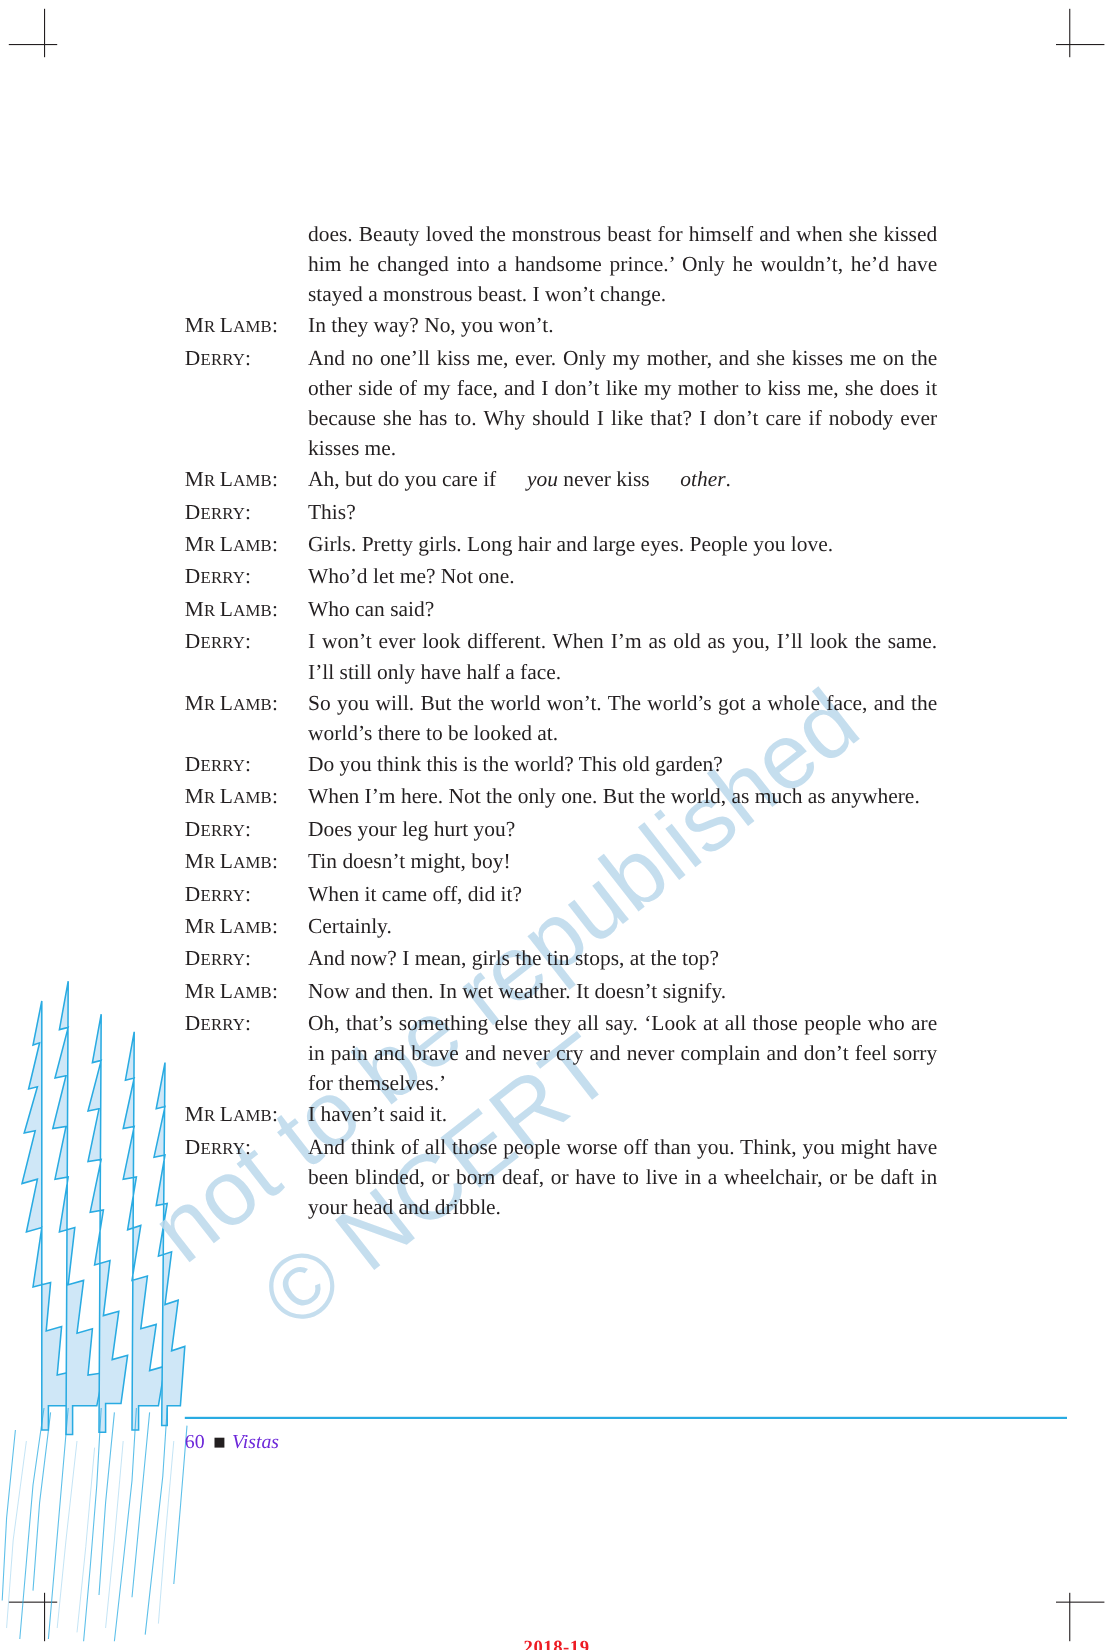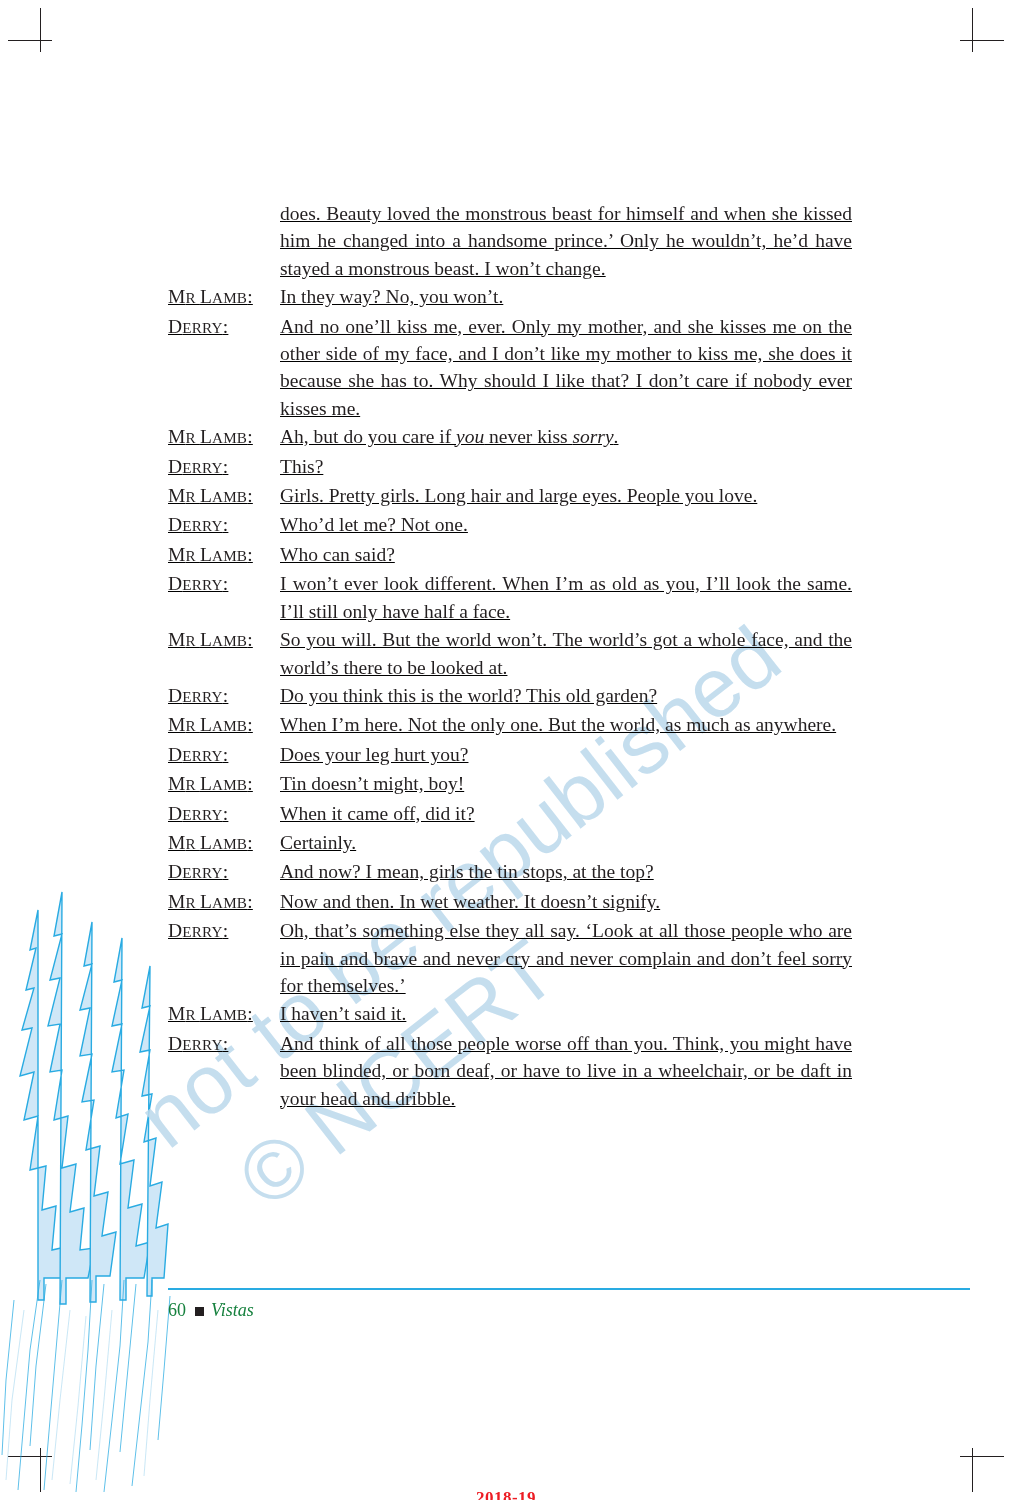--- a/index.html
+++ b/index.html
@@ -62,21 +62,20 @@
   }
   .wm1 { left: 30px;  top: 640px; }
   .wm2 { left: 130px; top: 700px; }
 
   
   .page-body {
     position: absolute;
     left: 168px;
     top: 200px;
     width: 686px;
-    text-decoration: underline;
   }
   .dialogue {
     width: 100%;
     border-collapse: collapse;
   }
   .dialogue td {
     vertical-align: top;
     padding: 0 0 1px 0;
     font-size: 19.5px;
     line-height: 27.4px;
@@ -87,37 +86,37 @@
     white-space: nowrap;
     letter-spacing: .2px;
   }
   td.speaker .sc-first { font-size: 19.5px; }
   td.speaker .sc-rest  { font-size: 15.2px; }
   td.line {
     text-align: justify;
     text-justify: inter-word;
     padding-right: 2px;
   }
-  td.line i { font-style: italic; }
+  td.line i { font-style: italic; margin-left: 23px; }
 
   
   .footer-rule {
     position: absolute;
     left: 168px;
     top: 1288px;
     width: 802px;
     height: 1.6px;
     background: #29abe2;
   }
   .footer {
     position: absolute;
     left: 168px;
     top: 1300px;
     font-size: 18px;
-    color: #15803d;
+    color: #6d28d9;
     font-family: "Liberation Serif", serif;
   }
   .footer .pageno { }
   .footer .sq {
     display: inline-block;
     width: 9px;
     height: 9px;
     background: #231f20;
     margin: 0 7px 0 9px;
   }
@@ -194,21 +193,21 @@
         <tr>
           <td class="speaker"><span class="sc-first">M</span><span class="sc-rest">R </span><span class="sc-first">L</span><span class="sc-rest">AMB</span><span class="sc-first">:</span></td>
           <td class="line">In they way? No, you won’t.</td>
         </tr>
         <tr>
           <td class="speaker"><span class="sc-first">D</span><span class="sc-rest">ERRY</span><span class="sc-first">:</span></td>
           <td class="line">And no one’ll kiss me, ever. Only my mother, and she kisses me on the other side of my face, and I don’t like my mother to kiss me, she does it because she has to. Why should I like that? I don’t care if nobody ever kisses me.</td>
         </tr>
         <tr>
           <td class="speaker"><span class="sc-first">M</span><span class="sc-rest">R </span><span class="sc-first">L</span><span class="sc-rest">AMB</span><span class="sc-first">:</span></td>
-          <td class="line">Ah, but do you care if <i>you</i> never kiss <i>sorry</i>.</td>
+          <td class="line">Ah, but do you care if <i>you</i> never kiss <i>other</i>.</td>
         </tr>
         <tr>
           <td class="speaker"><span class="sc-first">D</span><span class="sc-rest">ERRY</span><span class="sc-first">:</span></td>
           <td class="line">This?</td>
         </tr>
         <tr>
           <td class="speaker"><span class="sc-first">M</span><span class="sc-rest">R </span><span class="sc-first">L</span><span class="sc-rest">AMB</span><span class="sc-first">:</span></td>
           <td class="line">Girls. Pretty girls. Long hair and large eyes. People you love.</td>
         </tr>
         <tr>

